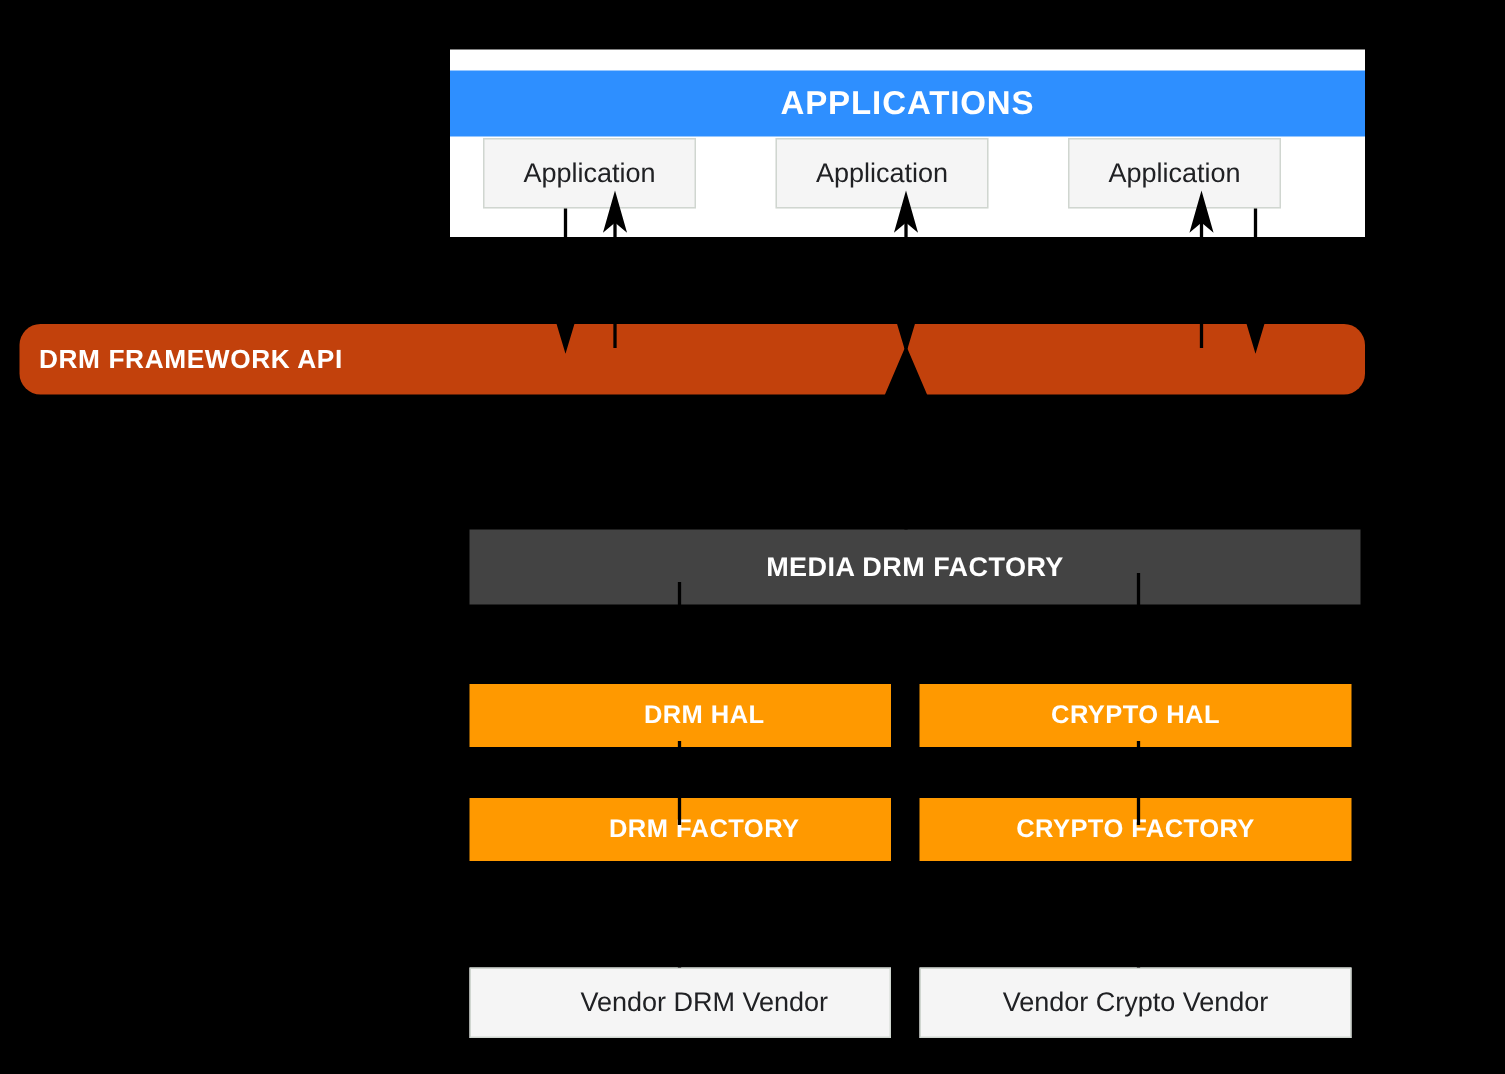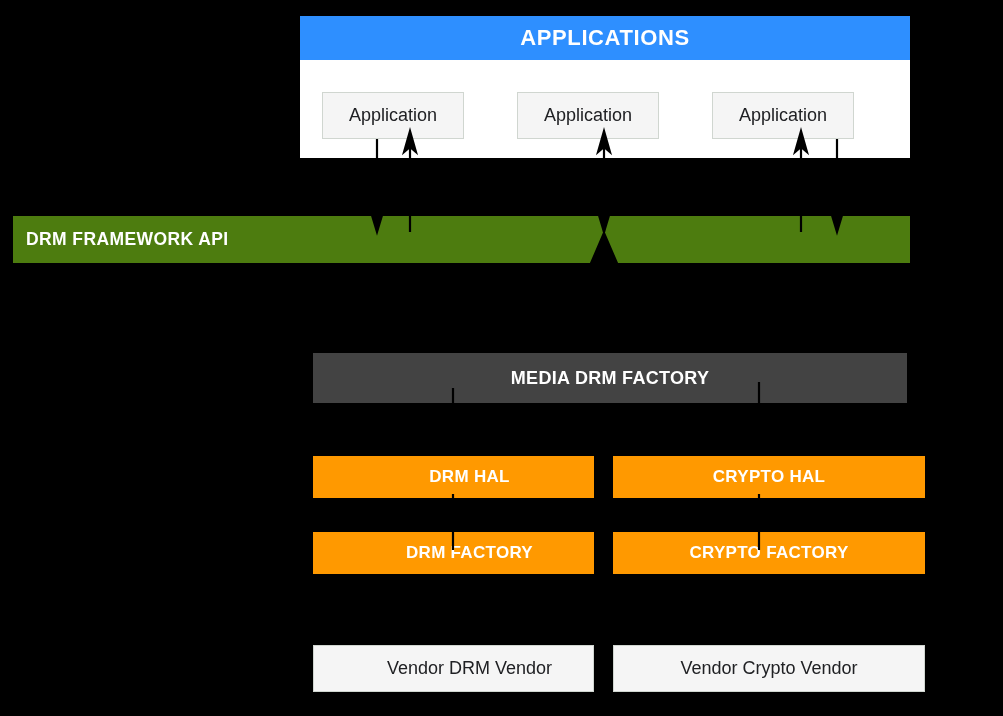--- a/index.html
+++ b/index.html
@@ -31,21 +31,21 @@
   #apps-container {
     left: 300px;
     top: 33px;
     width: 610px;
     height: 125px;
     background: #ffffff;
     display: block;
   }
   #apps-header {
     left: 300px;
-    top: 16px;
+    top: 47px;
     width: 610px;
     height: 44px;
     background: #2e8fff;
     color: #ffffff;
     font-size: 22px;
     font-weight: 700;
     letter-spacing: 0.6px;
   }
   .app-box {
     top: 92px;
@@ -60,27 +60,28 @@
   #app-box-1 { left: 322px; }
   #app-box-2 { left: 517px; }
   #app-box-3 { left: 712px; }
 
   
   #drm-framework-api {
     left: 13px;
     top: 216px;
     width: 897px;
     height: 47px;
-    background: #4d7c0f;
+    background: #c2410c;
     color: #ffffff;
     font-size: 17.5px;
     font-weight: 700;
     letter-spacing: 0.4px;
     justify-content: flex-start;
     padding-left: 13px;
+    border-radius: 14px;
   }
 
   
   #media-drm-server {
     left: 313px;
     top: 353px;
     width: 594px;
     height: 50px;
     background: #434343;
     color: #ffffff;
@@ -92,21 +93,21 @@
   
   .hal-box, .factory-box {
     background: #ff9900;
     color: #ffffff;
     font-size: 17px;
     font-weight: 600;
     letter-spacing: 0.3px;
     height: 42px;
   }
   .col-left  { left: 313px; width: 281px; padding-left: 32px; }
-  .col-right { left: 613px; width: 312px; }
+  .col-right { left: 613px; width: 288px; }
   .row-hal      { top: 456px; }
   .row-factory  { top: 532px; }
 
   
   .plugin-box {
     top: 645px;
     height: 47px;
     background: #f5f5f5;
     border: 1px solid #d0d6d0;
     color: #202124;

